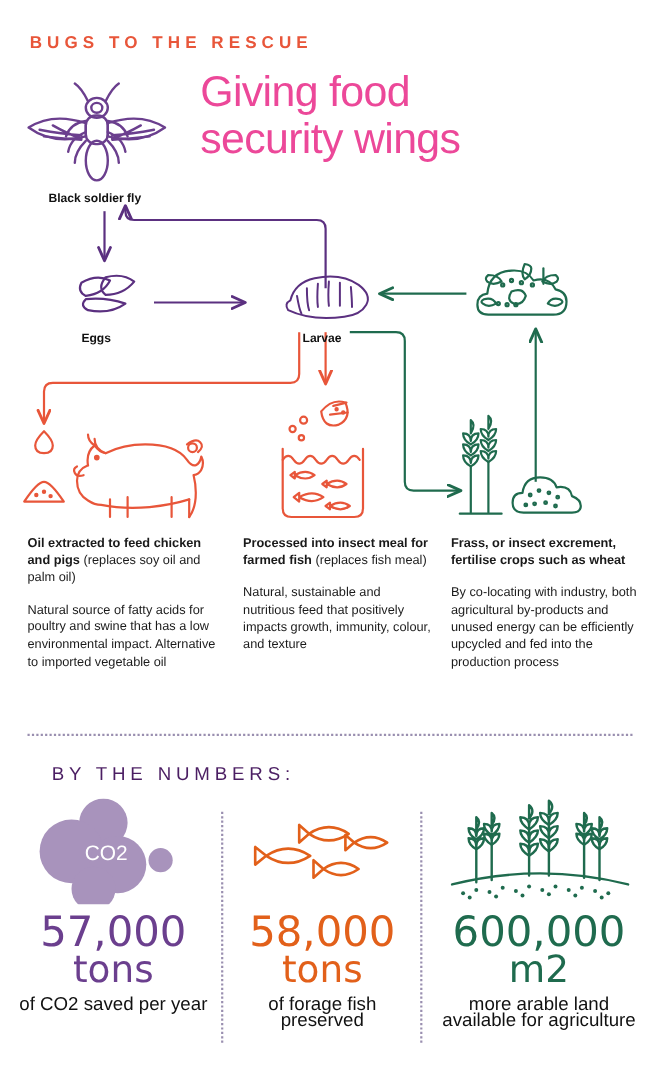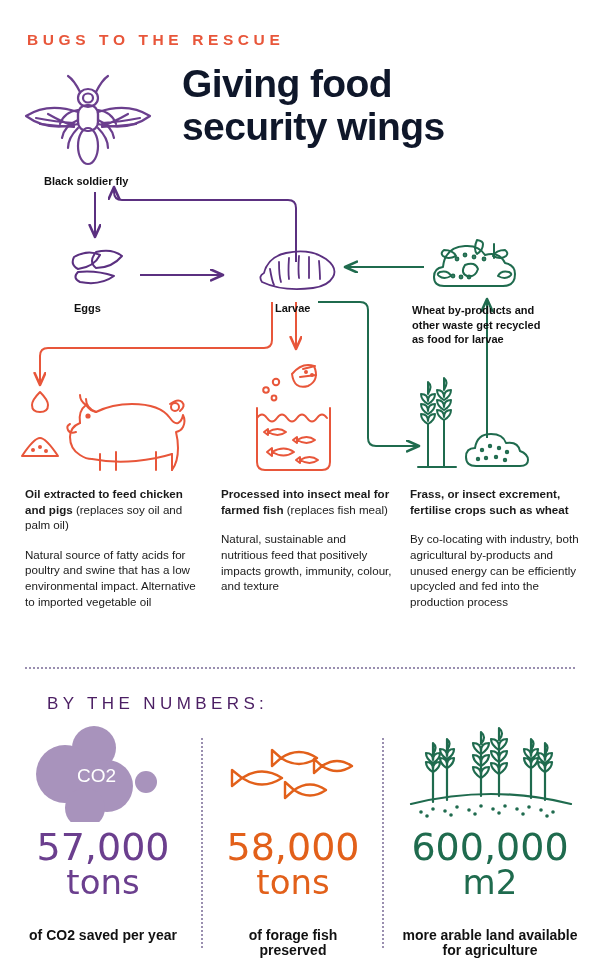--- a/index.html
+++ b/index.html
@@ -12,22 +12,22 @@
   .page { position: relative; width: 600px; height: 976px; background: #fff; border-radius: 13px; }
 
   
   .kicker {
     position: absolute; left: 27px; top: 31px;
     font-size: 15.5px; font-weight: bold; letter-spacing: 4.6px;
     color: #E8563A; font-family: "Liberation Sans", sans-serif;
   }
   .headline {
     position: absolute; left: 182px; top: 62px;
-    font-size: 39px; line-height: 43px; font-weight: bold;
-    color: #0f172a; letter-spacing: -0.6px;
+    font-size: 39px; line-height: 43px; font-weight: normal;
+    color: #ec4899; letter-spacing: -0.6px;
     font-family: "Liberation Sans", sans-serif;
   }
   .fly-icon { position: absolute; left: 18px; top: 72px; }
 
   
   .flow-svg { position: absolute; left: 0; top: 0; }
 
   .lbl {
     position: absolute; font-size: 11px; font-weight: bold;
     color: #111; line-height: 14.5px;
@@ -66,22 +66,22 @@
   .stat-art { height: 96px; display: flex; align-items: flex-end; justify-content: center; }
   .big-num {
     font-size: 38px; line-height: 34px; font-weight: normal;
     font-family: "DejaVu Sans", sans-serif; margin-top: 8px;
   }
   .big-unit {
     font-size: 34px; line-height: 36px; font-weight: normal;
     font-family: "DejaVu Sans", sans-serif;
   }
   .stat-cap {
-    font-size: 14px; font-weight: bold; color: #111;
-    line-height: 14.5px; margin-top: 28px;
+    font-size: 17px; font-weight: normal; color: #111;
+    line-height: 14.5px; margin-top: 6px;
   }
   .c-purple { color: #6B3F8E; }
   .c-orange { color: #E2601A; }
   .c-green  { color: #1F6B4E; }
 
   .vdiv { position: absolute; top: 738px; height: 210px; border-left: 2px dotted #9a8fb0; }
   .vdiv-1 { left: 201px; }
   .vdiv-2 { left: 382px; }
 </style>
 </head>
@@ -222,21 +222,20 @@
       <circle cx="486" cy="458" r="1.2"></circle>
         <circle cx="496" cy="457" r="1.2"></circle>
       <circle cx="505" cy="460" r="1.2"></circle>
         <circle cx="478" cy="459" r="1.2"></circle>
     </g>
   </svg>
 
   <div class="lbl lbl-fly">Black soldier fly</div>
   <div class="lbl lbl-eggs">Eggs</div>
   <div class="lbl lbl-larvae">Larvae</div>
-  <div class="lbl lbl-wheat">Wheat by-products and other waste get recycled as food for larvae</div>
 
   <div class="col col-1">
     <div class="hd"><span>Oil extracted to feed chicken and pigs </span><span class="reg">(replaces soy oil and palm oil)</span></div>
     <div class="bd">Natural source of fatty acids for poultry and swine that has a low environmental impact. Alternative to imported vegetable oil</div>
   </div>
 
   <div class="col col-3">
     <div class="hd"><span>Frass, or insect excrement, fertilise crops such as wheat</span><span class="reg"></span></div>
     <div class="bd">By co-locating with industry, both agricultural by-products and unused energy can be efficiently upcycled and fed into the production process</div>
   </div>

